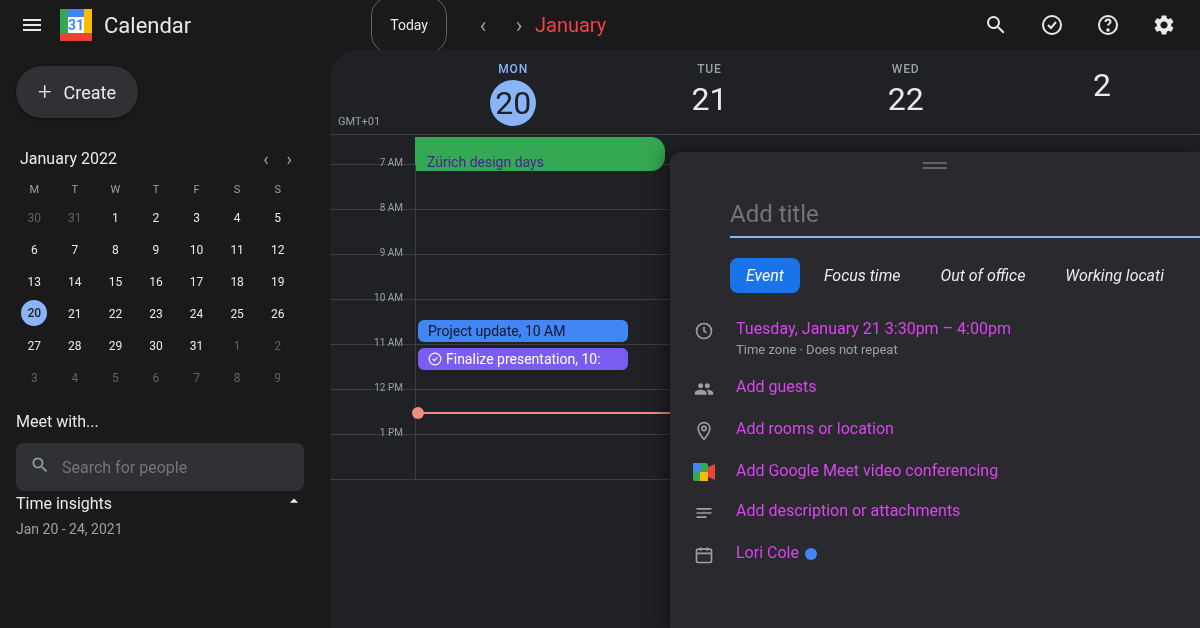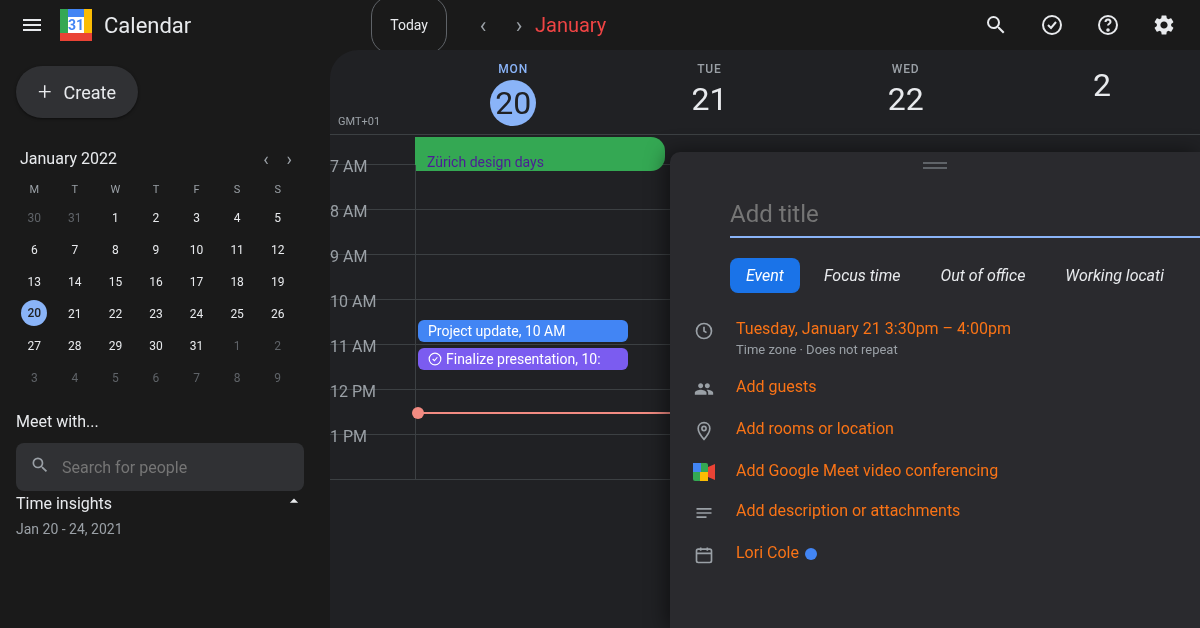--- a/index.html
+++ b/index.html
@@ -57,40 +57,40 @@
 .date-num.today { background: #8ab4f8; color: #202124; width: 46px; height: 46px; border-radius: 50%; display: inline-flex; align-items: center; justify-content: center; }
 
 
 .allday-row { display: flex; border-bottom: 1px solid #3c4043; height: 30px; }
 .allday-gutter { width: 85px; }
 .allday-event { background: #34a853; color: #4c1d95; padding: 17px 12px; font-size: 14px; border-top-right-radius: 14px; border-bottom-right-radius: 14px; margin: 2px 0; flex: 0 0 250px; }
 
 
 .time-grid { position: relative; }
 .time-row { display: flex; height: 45px; border-bottom: 1px solid #3c4043; }
-.time-gutter { width: 85px; padding-right: 12px; font-size: 16px; color: #9aa0a6; position: relative; top: -8px; }
+.time-gutter { width: 85px; text-align: right; padding-right: 12px; font-size: 10px; color: #9aa0a6; position: relative; top: -8px; }
 .time-cell { flex: 1; border-left: 1px solid #3c4043; position: relative; }
 
 
 .event { position: absolute; left: 88px; padding: 3px 10px; border-radius: 6px; font-size: 14px; white-space: nowrap; overflow: hidden; z-index: 2; }
-.event-blue { background: #4285f4; color: #ffffff; }
+.event-blue { background: #4285f4; color: #0f172a; }
 .event-purple { background: #7b5cf0; color: #fff; }
 .now-line { position: absolute; left: 88px; right: 0; height: 2px; background: #f28b82; z-index: 3; }
 .now-dot { position: absolute; width: 12px; height: 12px; background: #f28b82; border-radius: 50%; left: 82px; margin-top: -5px; z-index: 4; }
 
 
 .create-panel { position: absolute; top: 152px; left: 670px; right: 0; bottom: 0; background: #2a2a2e; box-shadow: -4px 0 20px rgba(0,0,0,.5); z-index: 10; border-top-left-radius: 10px; }
 .panel-drag { display: flex; justify-content: center; padding: 10px 0; color: #5f6368; }
 .panel-title-input { width: 100%; margin: 10px 0 0 60px; padding: 8px 0; background: transparent; border: none; border-bottom: 2px solid #8ab4f8; color: #9aa0a6; font-size: 24px; outline: none; }
 .panel-tabs { display: flex; gap: 8px; padding: 20px 0 16px 60px; flex-wrap: wrap; align-items: center; font-style: italic; }
 .tab-chip { padding: 8px 16px; border-radius: 8px; font-size: 16px; cursor: pointer; color: #e8eaed; white-space: nowrap; }
 .tab-chip.active { background: #1a73e8; color: #fff; }
 .panel-row { display: flex; align-items: flex-start; gap: 20px; padding: 10px 0 10px 22px; }
 .panel-row-icon { width: 24px; display: flex; justify-content: center; padding-top: 2px; color: #9aa0a6; }
-.panel-row-content { color: #f97316; font-size: 16px; }
+.panel-row-content { color: #d946ef; font-size: 16px; }
 .panel-row-sub { color: #9aa0a6; font-size: 13px; margin-top: 4px; }
 .presence-dot { width: 12px; height: 12px; border-radius: 50%; background: #4285f4; display: inline-block; margin-left: 6px; vertical-align: middle; }
 </style>
 </head>
 <body>
 
 <div class="header">
   <div class="menu-icon">
     <svg width="24" height="24" viewBox="0 0 24 24" fill="#e8eaed">
         <path d="M3 18h18v-2H3v2zm0-5h18v-2H3v2zm0-7v2h18V6H3z"></path>

